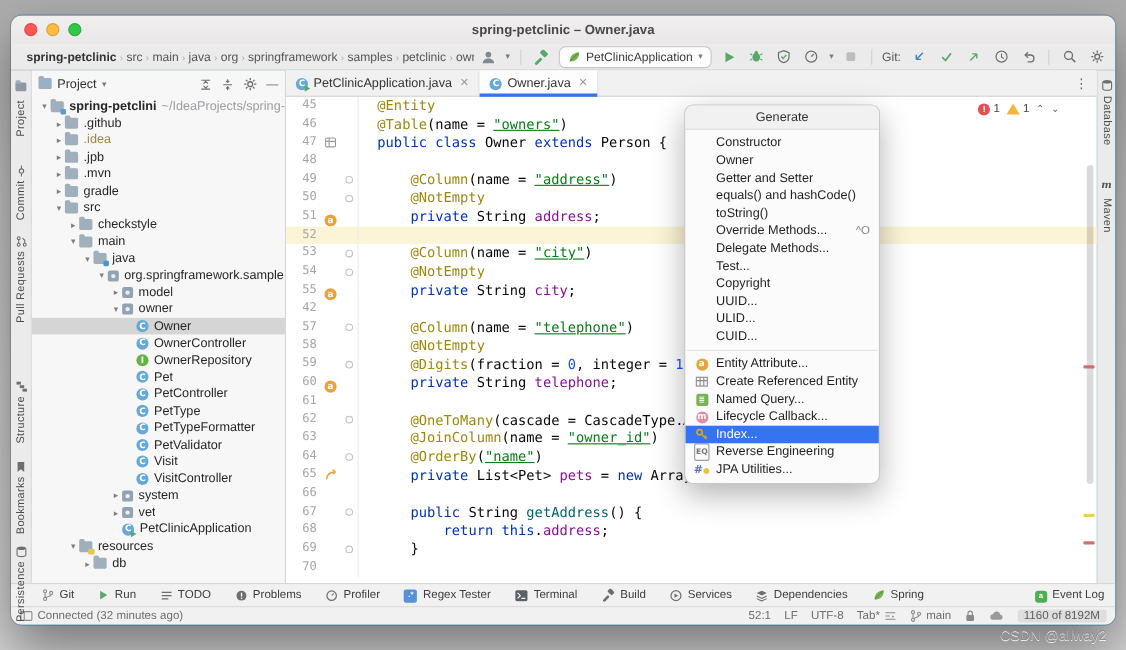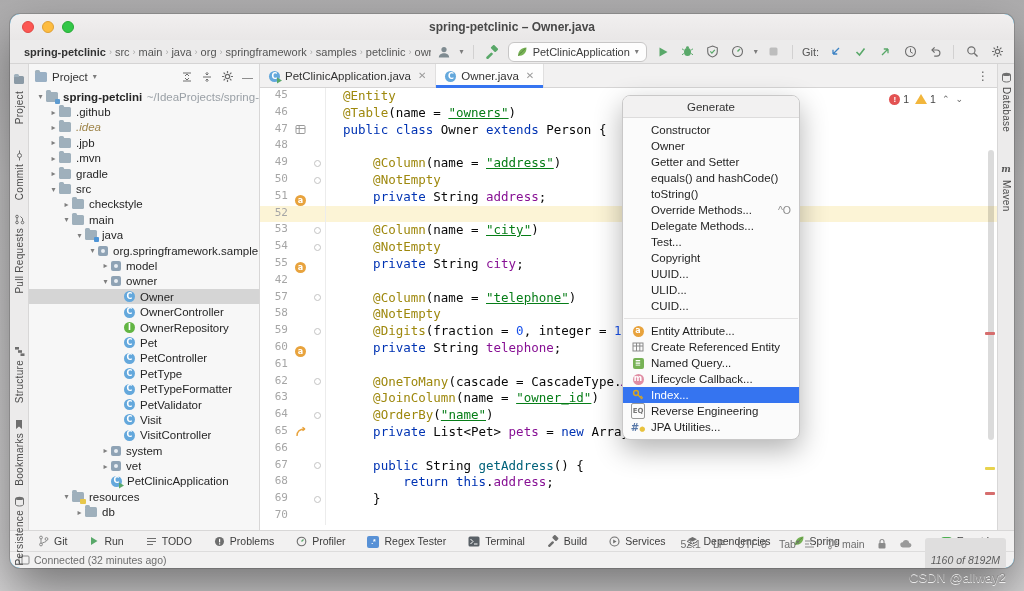--- a/index.html
+++ b/index.html
@@ -52,21 +52,21 @@
   .panel-title{font-size:11.5px;color:#333;}
   .panel-head .ph-right{margin-left:auto;display:flex;align-items:center;gap:8px;color:#6e6e6e;}
   .ph-ic{font-size:11px;color:#6e6e6e;display:inline-flex;}
   .tree{flex:1 1 auto;overflow:hidden;font-size:11.5px;color:#262626;}
   .trow{height:15.4px;display:flex;align-items:center;white-space:nowrap;}
   .trow.sel{background:#d5d5d5;}
   .tchev{width:11px;display:inline-block;text-align:center;color:#7f7f7f;font-size:8px;flex:0 0 auto;}
   .tico{margin-right:5px;flex:0 0 auto;display:inline-flex;}
   .tlabel{overflow:hidden;text-overflow:clip;}
   .tlabel.bold{font-weight:700;}
-  .tlabel.excl{color:#9e8449;font-style:italic;}
+  .tlabel.excl{color:#9e8449;}
   .tsuffix{color:#9aa0a6;margin-left:5px;}
   
   .ci{width:11px;height:11px;border-radius:50%;display:inline-flex;align-items:center;justify-content:center;
     font-size:8px;font-weight:700;color:#fff;font-family:"DejaVu Sans",sans-serif;line-height:1;}
   .ci.c{background:#64a8dc;}
   .ci.i{background:#62b543;}
   .ci.a{background:#e8a33d;}
   .ci.m{background:#e08ea4;}
   .crun{position:relative;display:inline-flex;}
   .crun svg{position:absolute;right:-3px;bottom:-2px;}
@@ -123,21 +123,21 @@
   .sqi{width:11px;height:11px;border-radius:2px;display:inline-flex;align-items:center;justify-content:center;font-size:7px;font-weight:700;color:#fff;}
   
   .toolwin-bar{height:20px;background:#f2f1f1;border-top:1px solid #d8d7d7;display:flex;align-items:center;
     padding:0 10px 0 28px;gap:22px;font-size:10.5px;color:#3d3d3d;flex:0 0 auto;}
   .twb-item{display:flex;align-items:center;gap:5px;white-space:nowrap;}
   .twb-right{margin-left:auto;display:flex;align-items:center;gap:5px;}
   .statusbar{height:16px;background:#f2f1f1;border-top:1px solid #dddcdc;display:flex;align-items:center;
     padding:0 8px 0 8px;font-size:10.5px;color:#6e6e6e;flex:0 0 auto;gap:14px;}
   .sb-right{margin-left:auto;display:flex;align-items:flex-start;gap:12px;}
   .sb-item{display:flex;align-items:center;gap:4px;}
-  .mem{background:#dfdede;border-radius:3px;padding:16px 6px;color:#5c5c5c;font-style:italic;}
+  .mem{background:#dfdede;border-radius:3px;padding:0 6px;color:#5c5c5c;}
   .watermark{position:absolute;right:18px;bottom:6px;font-size:13px;color:#8f8e8e;
     text-shadow:0 1px 0 rgba(255,255,255,.8);}
   svg{display:block;}
 </style>
 </head>
 <body>
 
 <div class="window">
 
   <div class="titlebar">

